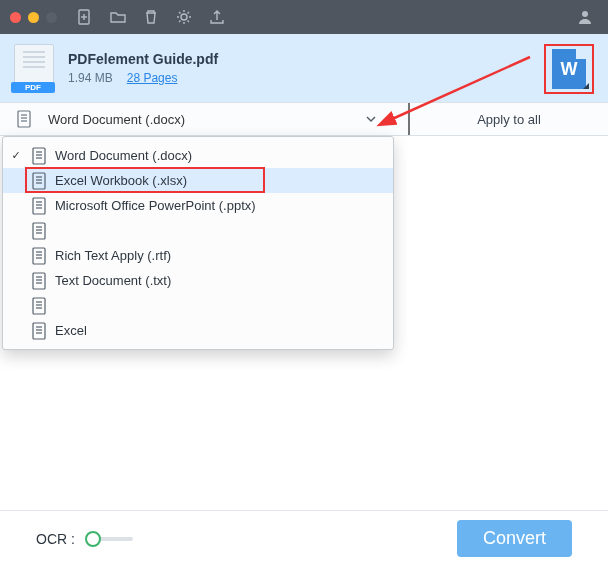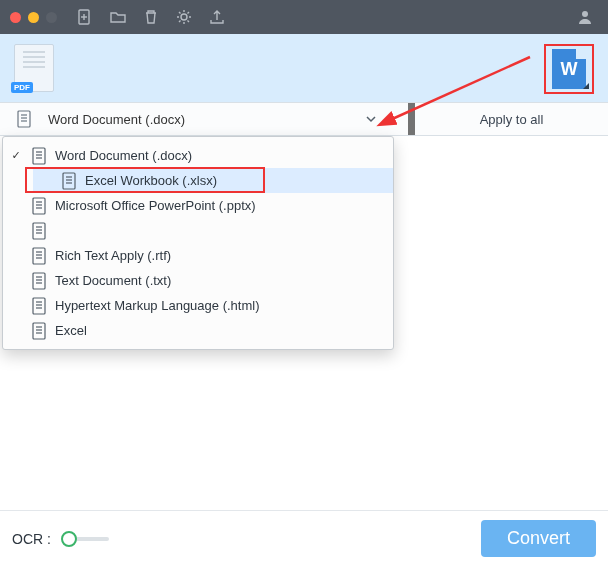--- a/index.html
+++ b/index.html
@@ -52,21 +52,21 @@
   }
   .filethumb::before {
     content:"";
     position:absolute;
     top: 6px; left: 8px; right: 8px; height: 2px;
     background: #cfd8e0;
     box-shadow: 0 5px 0 #cfd8e0, 0 10px 0 #cfd8e0, 0 15px 0 #cfd8e0;
   }
   .pdftag {
     background:#3498ff; color:#fff; font-size:8px; font-weight:600;
-    padding:1px 3px; border-radius:2px; position:absolute; bottom:-2px; left:-4px;
+    padding:1px 14px; border-radius:2px; position:absolute; bottom:-2px; left:-4px;
   }
   .fileinfo { display:flex; flex-direction:column; gap:4px; }
   .filename { font-weight:600; color:#2c3e50; font-size:14px; }
   .filemeta { display:flex; gap:14px; font-size:12px; }
   .filesize { color:#5d7488; }
   .pagelink { color:#2985e6; text-decoration:underline; cursor:pointer; }
   .target-icon {
     position:absolute; right:14px; top:10px;
     width:50px; height:50px;
     border:2px solid #e33; 
@@ -106,58 +106,58 @@
     width:48px; display:flex; justify-content:center;
   }
   .formatrow .cell-label {
     flex:1; color:#333;
   }
   .formatrow .chevron {
     width:40px; display:flex; justify-content:center;
   }
   .formatrow .apply {
     width:200px; text-align:center; color:#3b4552;
-    border-left:7px solid #737373;
+    border-left:2px solid #737373;
     height:100%; display:flex; align-items:center; justify-content:center;margin-left:17px;
   }
   
   .dropdown {
     position:absolute;
     left:2px; top:136px;
     width: 392px;
     background:#fcfcfc;
     border:1px solid #c7ccd1;
     border-radius:3px;
     box-shadow: 0 6px 16px rgba(0,0,0,0.18);
     padding: 6px 0;
   }
   .dd-item {
     height:25px;
     display:flex; align-items:center;
     padding: 0 10px 0 6px;
     gap: 8px;
     cursor:pointer;
   }
-  .dd-item.hovered { background:#dcecff;margin-left:30px; }
+  .dd-item.hovered { background:#dcecff; }
   .dd-check { width:14px; display:flex; justify-content:center; color:#333; font-size:11px; }
   .dd-ico { width:16px; height:16px; display:flex; align-items:center; justify-content:center; }
   .dd-ico svg { stroke:#55606b; fill:none; stroke-width:1.2; }
   .dd-label { color:#2e3740; font-size:13px; }
   .dd-highlight {
     position:absolute; left:22px; top:30px; width:240px; height:26px;
     border:2px solid #e33; pointer-events:none;
   }
   
   .bottombar {
     position:absolute; left:0; right:0; bottom:0;
     height:56px;
     border-top:1px solid #e3e7eb;
     background:#fff;
     display:flex; align-items:center;
-    padding: 0 12px;
+    padding: 0 36px;
     gap:10px;
   }
   .ocr-label { color:#2e3740; font-size:14px; }
   .toggle {
     width:48px; height:18px;
     position:relative;
   }
   .toggle .track {
     position:absolute; left:8px; right:0; top:7px; height:4px;
     background:#dce1e5; border-radius:2px;
@@ -230,20 +230,27 @@
         <circle cx="9" cy="6" r="3"></circle>
         <path d="M3 16c0-3 3-5 6-5s6 2 6 5"></path>
       </svg>
   </div>
 </div>
 
 <div class="filecard">
   <div class="filethumb">
     <span class="pdftag">PDF</span>
   </div>
+  <div class="fileinfo">
+    <div class="filename">PDFelement Guide.pdf</div>
+    <div class="filemeta">
+      <span class="filesize">1.94 MB</span>
+      <span class="pagelink">28 Pages</span>
+    </div>
+  </div>
   <div class="target-icon">
     <div class="wicon">
       <span>W</span>
     </div>
     <div class="corner"></div>
   </div>
 </div>
 
 <div class="formatrow">
   <div class="cell-icon">
@@ -345,21 +352,20 @@
     <div class="dd-item">
       <span class="dd-check"></span>
       <span class="dd-ico">
         <svg viewBox="0 0 16 18">
           <rect x="2" y="1" width="12" height="16" rx="1"></rect>
           <line x1="5" y1="5" x2="11" y2="5"></line>
           <line x1="5" y1="8" x2="11" y2="8"></line>
           <line x1="5" y1="11" x2="11" y2="11"></line>
         </svg>
       </span>
-      <span class="dd-label">Hypertext Markup Language (.html)</span>
     </div>
     <div class="dd-item">
       <span class="dd-check"></span>
       <span class="dd-ico">
         <svg viewBox="0 0 16 18">
           <rect x="2" y="1" width="12" height="16" rx="1"></rect>
           <line x1="5" y1="5" x2="11" y2="5"></line>
           <line x1="5" y1="8" x2="11" y2="8"></line>
           <line x1="5" y1="11" x2="11" y2="11"></line>
         </svg>

